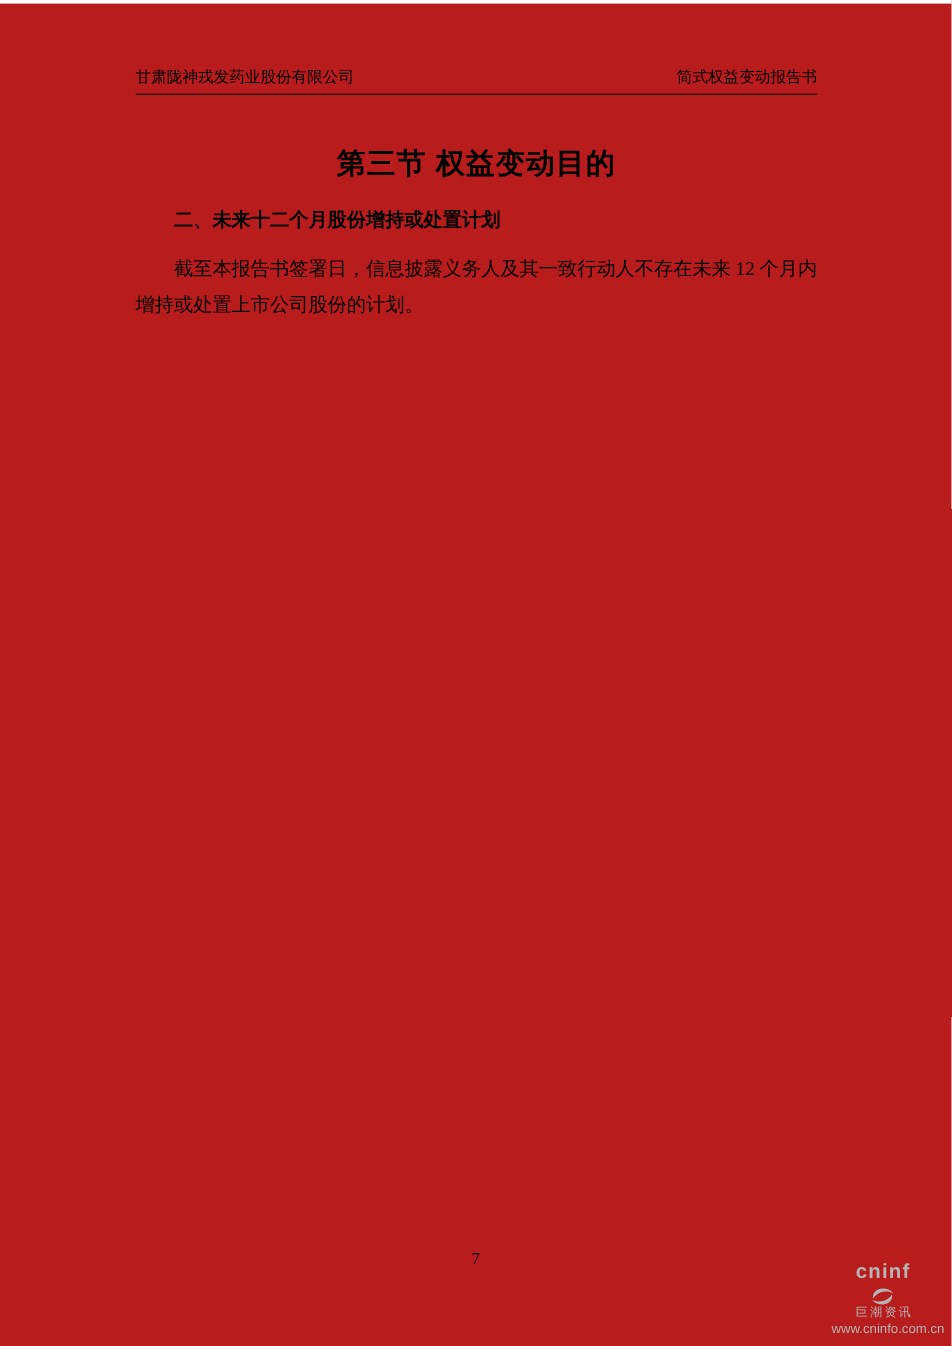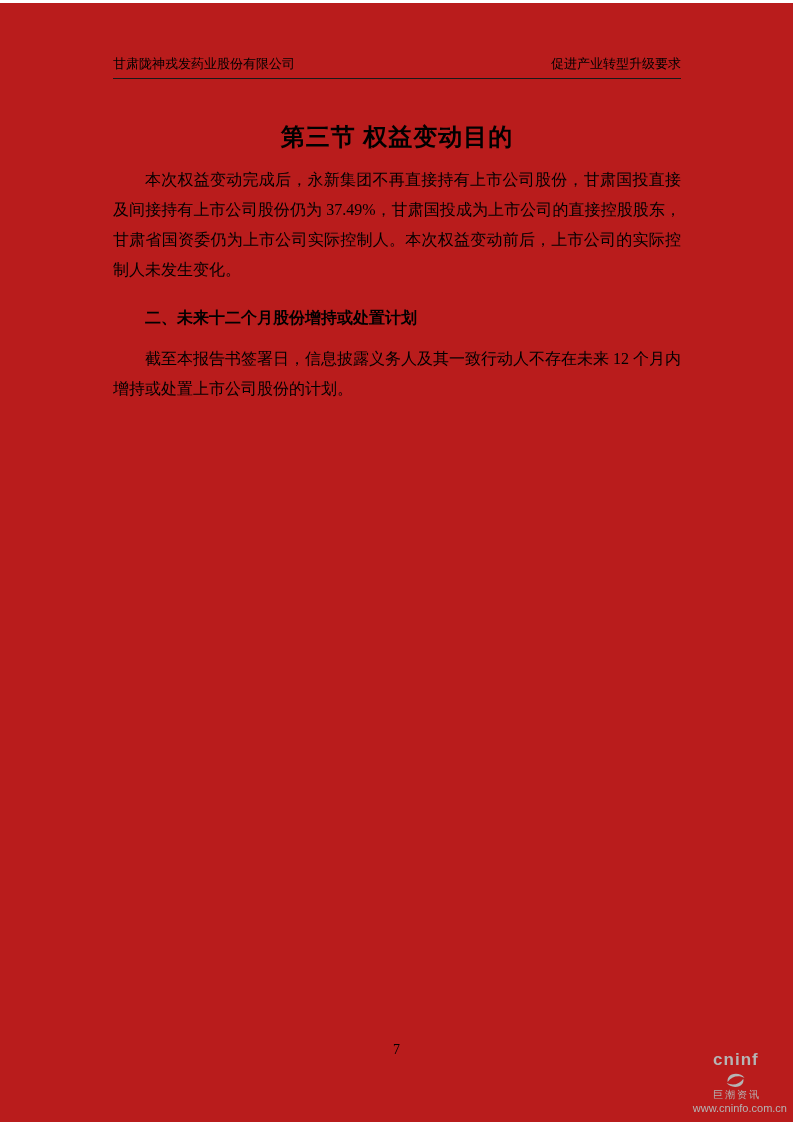--- a/index.html
+++ b/index.html
@@ -118,28 +118,27 @@
   }
 </style>
 </head>
 <body>
 
 <div class="page">
   <div class="content">
 
     <div class="doc-header">
       <span>甘肃陇神戎发药业股份有限公司</span>
-      <span>促进产业转型升级要求</span>
+      <span>简式权益变动报告书</span>
     </div>
 
     <div class="doc-title">第三节 权益变动目的</div>
 
 
 
-    <p class="para p2">本次权益变动完成后，永新集团不再直接持有上市公司股份，甘肃国投直接及间接持有上市公司股份仍为 37.49%，甘肃国投成为上市公司的直接控股股东，甘肃省国资委仍为上市公司实际控制人。本次权益变动前后，上市公司的实际控制人未发生变化。</p>
 
     <div class="section-heading second">二、未来十二个月股份增持或处置计划</div>
 
     <p class="para p3">截至本报告书签署日，信息披露义务人及其一致行动人不存在未来 12 个月内增持或处置上市公司股份的计划。</p>
 
   </div>
 
   <div class="page-number">7</div>
 
   <div class="watermark">

